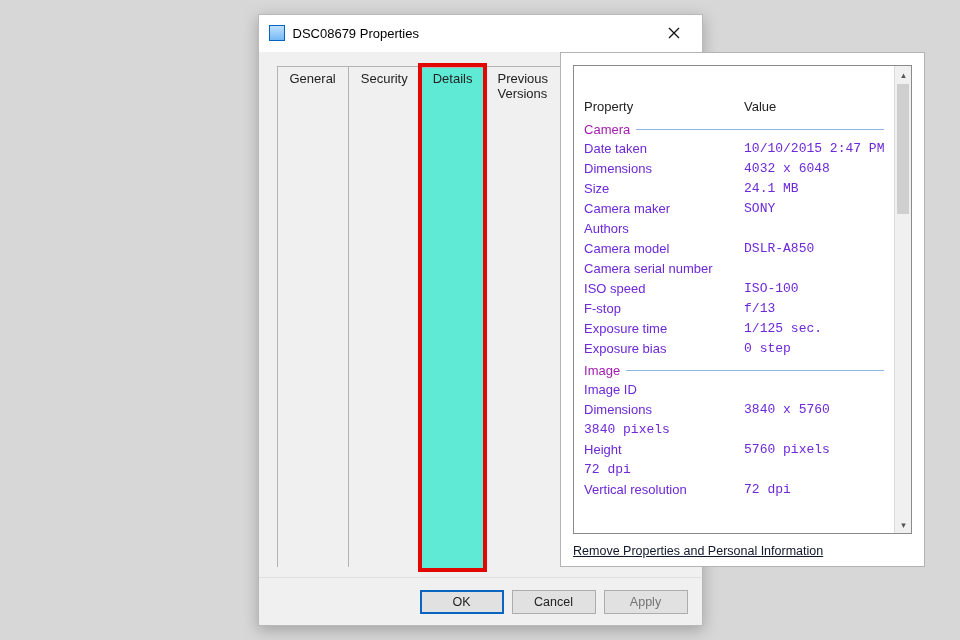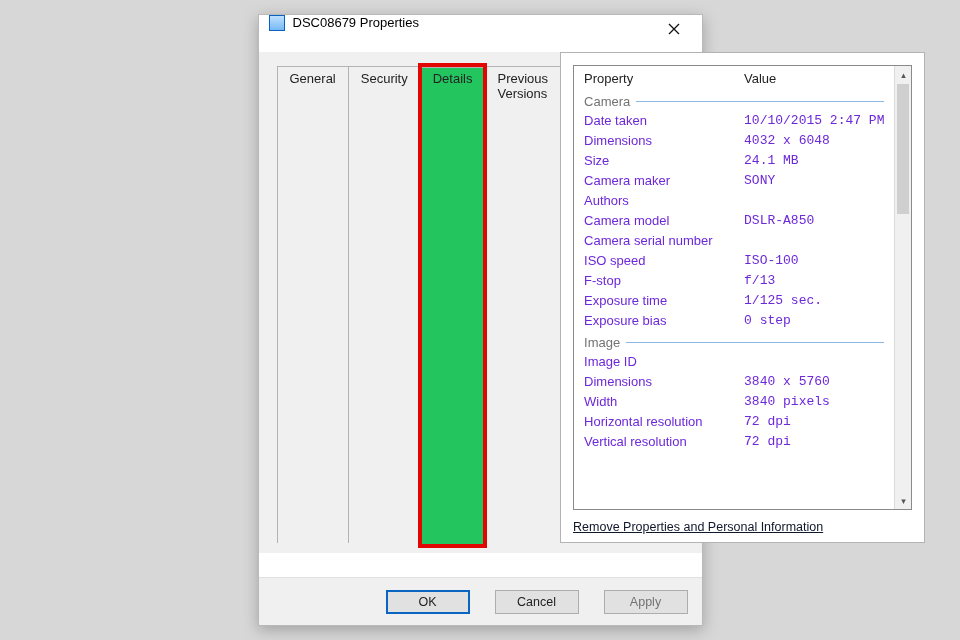--- a/index.html
+++ b/index.html
@@ -20,20 +20,21 @@
     height: 612px;
     background: #fff;
     border: 1px solid #b9b9b9;
     box-shadow: 0 4px 14px rgba(0,0,0,.25);
     display: flex;
     flex-direction: column;
   }
   .titlebar {
     height: 36px;
     display: flex;
+    align-items: center;
     padding: 0 8px 0 10px;
   }
   .title-icon {
     width: 16px;
     height: 16px;
     border: 1px solid #0a62c0;
     background: linear-gradient(#bfe0ff, #76b9f5);
     margin-right: 8px;
   }
   .title-text { flex: 1; font-size: 13px; }
@@ -62,21 +63,21 @@
     padding: 4px 12px 4px 12px;
     border: 1px solid #b3b3b3;
     border-bottom: none;
     background: #f0f0f0;
     position: relative;
     margin-right: -1px;
     font-size: 13px;
     color: #222;
   }
   .tab.active {
-    background: #22c55e;
+    background: #5eead4;
     z-index: 2;
     top: 1px;
     padding-top: 3px;
   }
   .highlight-box {
     position: absolute;
     border: 4px solid #e10600;
     top: -5px;
     left: -3px;
     right: -3px;
@@ -94,31 +95,32 @@
   .listbox {
     flex: 1;
     border: 1px solid #8a8a8a;
     display: flex;
     overflow: hidden;
   }
   .listbody {
     flex: 1;
     overflow: hidden;
     padding: 0 10px 4px 10px;
+    margin-top: 28px;
   }
   .hdr {
     display: flex;
     padding: 5px 0 4px 0;
     font-size: 13px;
     color: #222;
   }
   .hdr .colP { width: 160px; }
   .hdr .colV { flex: 1; }
   .grouphdr {
-    color: #737373;
+    color: #a21caf;
     display: flex;
     align-items: center;
     margin: 4px 0 2px 0;
     gap: 6px;
     font-size: 13px;
   }
   .grouphdr .line {
     flex: 1;
     height: 1px;
     background: #8fb7e3;
@@ -162,24 +164,23 @@
     margin-top: 10px;
     font-size: 12.5px;
     cursor: pointer;
   }
   .buttons {
     height: 48px;
     background: #f0f0f0;
     display: flex;
     align-items: center;
     justify-content: flex-end;
-    gap: 25px;
+    gap: 8px;
     padding: 0 14px;
     border-top: 1px solid #e0e0e0;
-    margin-top: 24px;
   }
   .btn {
     width: 84px;
     height: 24px;
     background: #e1e1e1;
     border: 1px solid #adadad;
     font-size: 12.5px;
     color: #222;
     display: flex;
     align-items: center;
@@ -279,25 +280,27 @@
           </div>
           <div class="row">
               <div class="p">Image ID</div>
               <div class="v"></div>
             </div>
           <div class="row">
               <div class="p">Dimensions</div>
               <div class="v">3840 x 5760</div>
             </div>
           <div class="row">
-              <div class="p">Width</div>
               <div class="v">3840 pixels</div>
             </div>
           <div class="row">
-              <div class="p">Horizontal resolution</div>
+              <div class="p">Height</div>
+              <div class="v">5760 pixels</div>
+            </div>
+          <div class="row">
               <div class="v">72 dpi</div>
             </div>
           <div class="row">
               <div class="p">Vertical resolution</div>
               <div class="v">72 dpi</div>
             </div>
         </div>
         <div class="scroll">
           <div class="arrow up">▴</div>
           <div class="thumb"></div>

